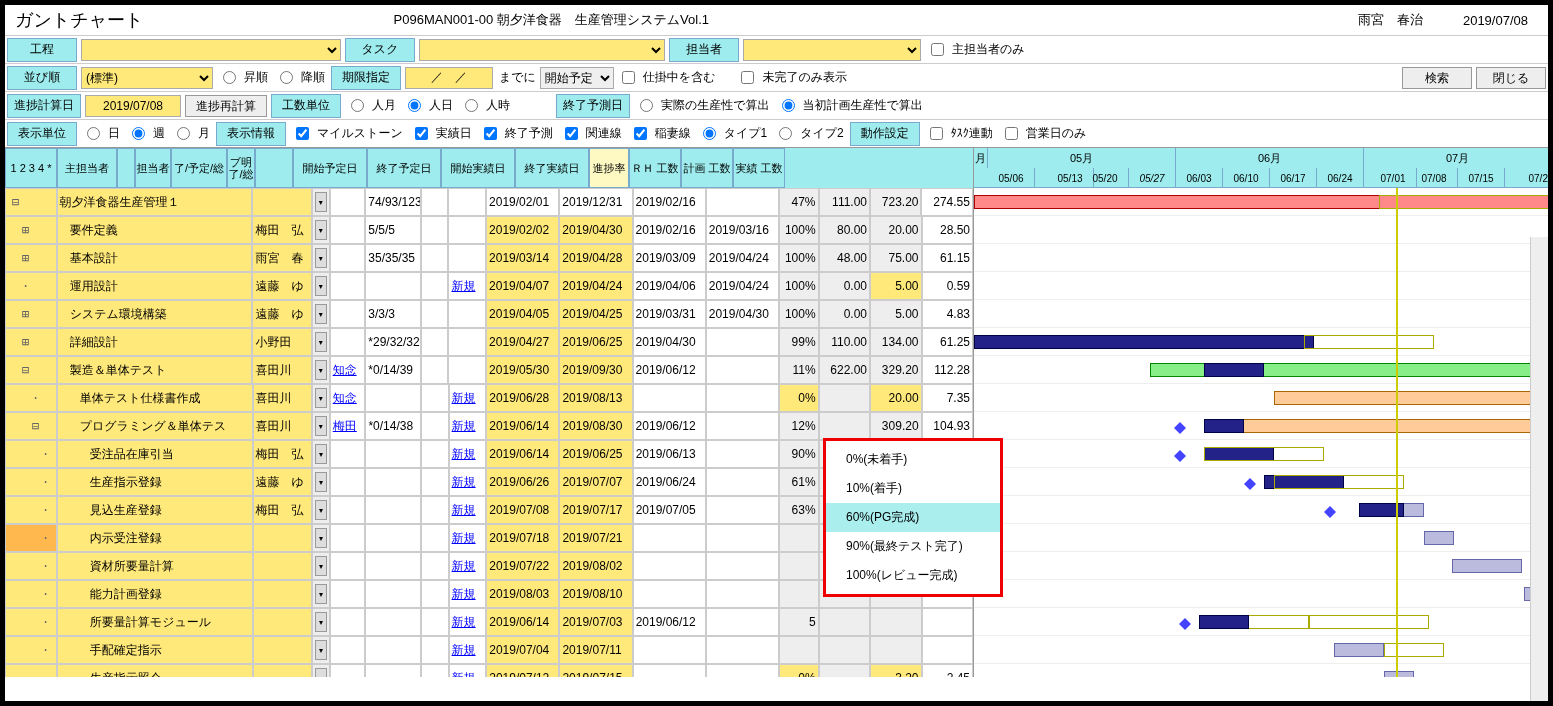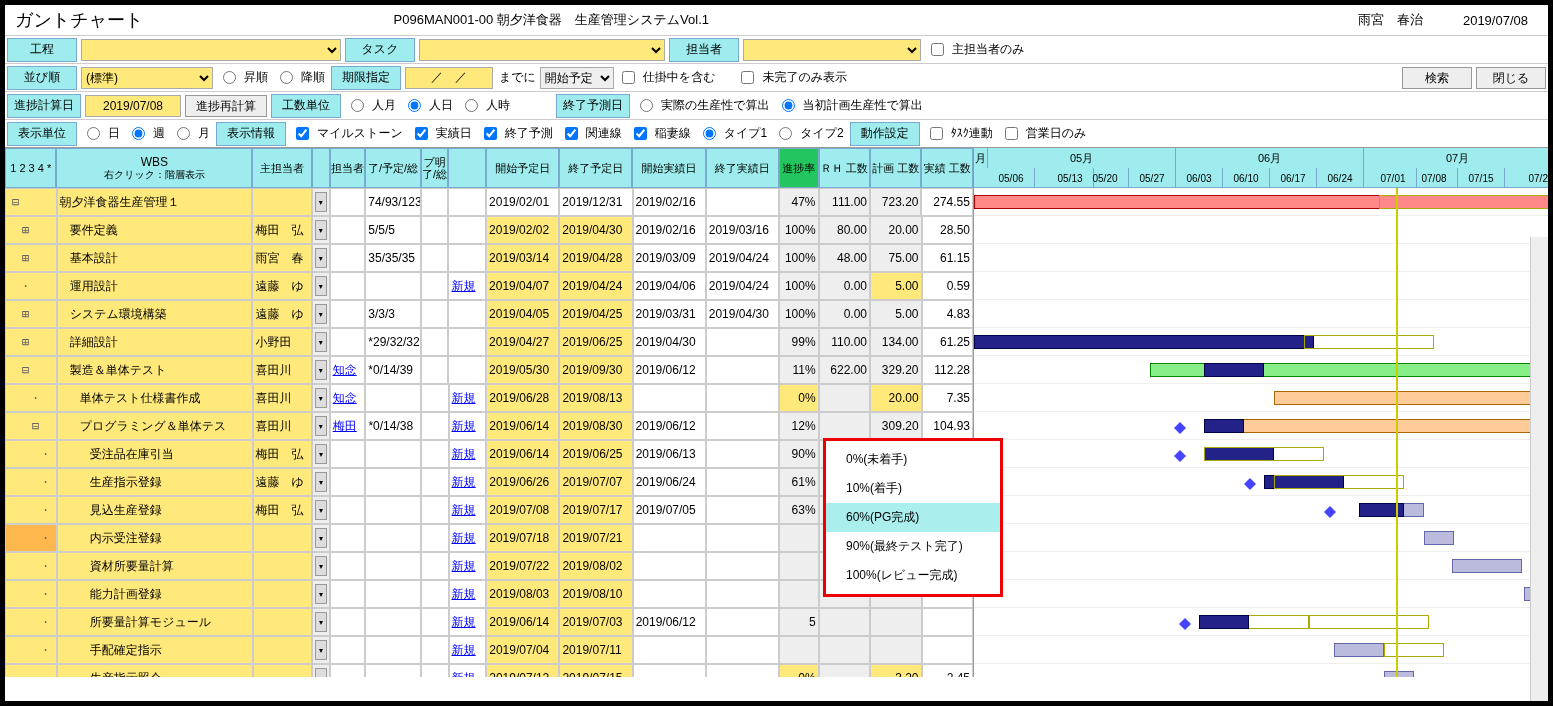--- a/index.html
+++ b/index.html
@@ -146,35 +146,31 @@
         <span class="txt">ﾀｽｸ連動</span>
       <input type="checkbox" class="chk" style="">
         <span class="txt">営業日のみ</span>
     </div>
   </div>
 
   <div class="grid-wrap">
     <div class="left-grid">
       <div class="hdr-row">
         <div class="hdr-cell c-idx">1 2 3 4 *</div>
-        <div class="hdr-cell c-wbs" style="flex-direction:column">
-            <span>WBS</span>
-            <span style="font-size:10px">右クリック：階層表示</span>
-          </div>
         <div class="hdr-cell c-own">主担当者</div>
         <div class="hdr-cell c-dd"></div>
         <div class="hdr-cell c-as">担当者</div>
         <div class="hdr-cell c-co">了/予定/総</div>
         <div class="hdr-cell c-br">ブ明 了/総</div>
         <div class="hdr-cell c-new"></div>
         <div class="hdr-cell c-dt">開始予定日</div>
         <div class="hdr-cell c-dt">終了予定日</div>
         <div class="hdr-cell c-dt">開始実績日</div>
         <div class="hdr-cell c-dt">終了実績日</div>
-        <div class="hdr-cell c-pg" style="background:#22c55e">進捗率</div>
+        <div class="hdr-cell c-pg" style="background:#fef9c3">進捗率</div>
         <div class="hdr-cell c-mh">ＲＨ 工数</div>
         <div class="hdr-cell c-mh">計画 工数</div>
         <div class="hdr-cell c-mh">実績 工数</div>
       </div>
       <div id="grid-body">
           <div class="data-row">
             <div class="data-cell c-idx ye" style="padding-left:6px">
               <span class="tree-exp">⊟</span>
             </div>
             <div class="data-cell c-wbs ye">朝夕洋食器生産管理１</div>
@@ -573,21 +569,21 @@
     </div>
     <div class="right-gantt">
       <div class="gantt-hdr" id="gantt-hdr">
           <div class="gantt-month" style="left: 0px; width: 14px;">月</div>
           <div class="gantt-month" style="left: 14px; width: 188px;">05月</div>
           <div class="gantt-month" style="left: 202px; width: 188px;">06月</div>
           <div class="gantt-month" style="left: 390px; width: 188px;">07月</div>
           <div class="gantt-week" style="left: 14px; width: 47px;">05/06</div>
           <div class="gantt-week" style="left: 73px; width: 47px;">05/13</div>
           <div class="gantt-week" style="left: 108px; width: 47px;">05/20</div>
-          <div class="gantt-week" style="left: 155px; width: 47px;">05/27</div>
+          <div class="gantt-week" style="left: 155px; width: 47px; font-style: italic;">05/27</div>
           <div class="gantt-week" style="left: 202px; width: 47px;">06/03</div>
           <div class="gantt-week" style="left: 249px; width: 47px;">06/10</div>
           <div class="gantt-week" style="left: 296px; width: 47px;">06/17</div>
           <div class="gantt-week" style="left: 343px; width: 47px;">06/24</div>
           <div class="gantt-week" style="left: 396px; width: 47px;">07/01</div>
           <div class="gantt-week" style="left: 437px; width: 47px;">07/08</div>
           <div class="gantt-week" style="left: 484px; width: 47px;">07/15</div>
           <div class="gantt-week" style="left: 544px; width: 47px;">07/22</div>
           <div class="gantt-week" style="left: 578px; width: 47px;">07</div>
         </div>

